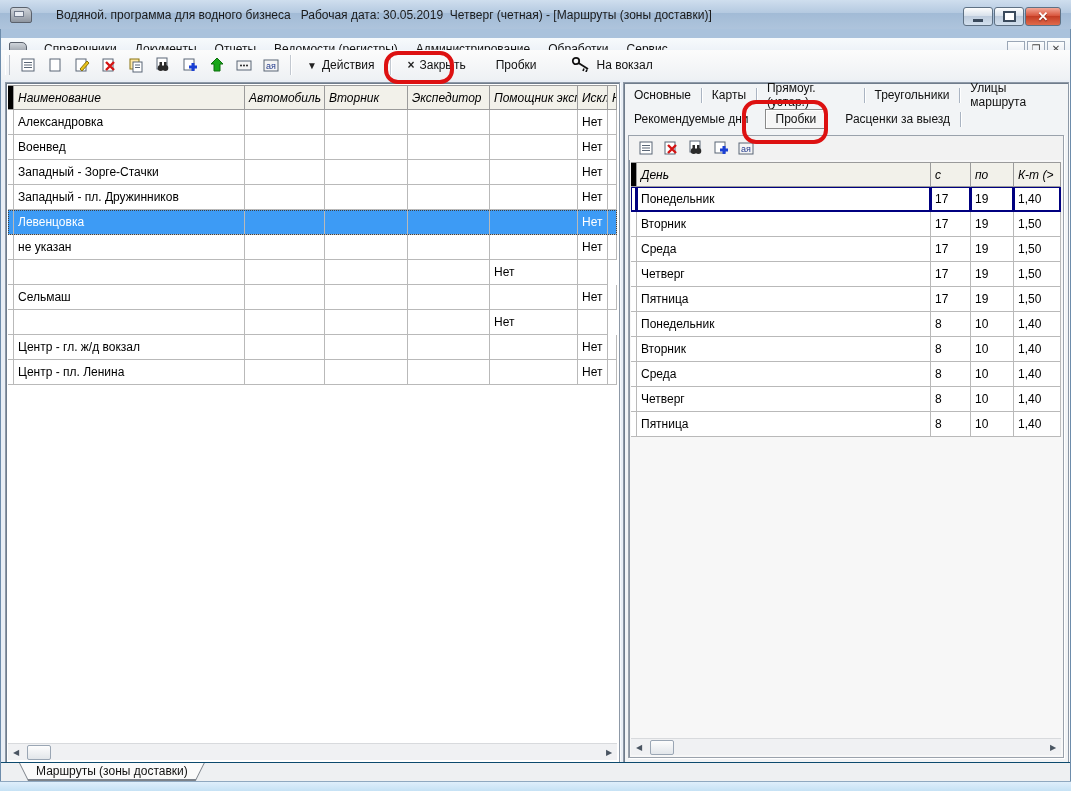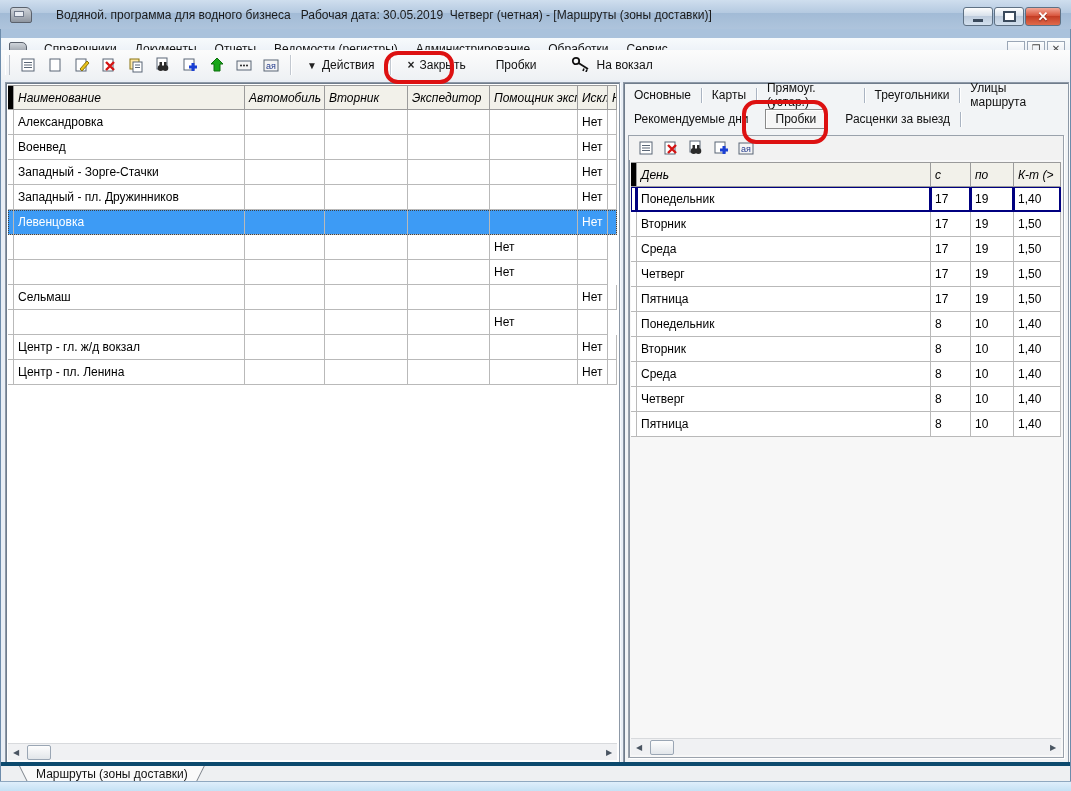--- a/index.html
+++ b/index.html
@@ -85,21 +85,21 @@
   
   .hscroll {position:absolute; left:2px; right:2px; bottom:2px; height:16px; background:#f0f1f3;
             border-top:1px solid #d8dadd; display:flex; align-items:center;}
   .scroll-arrow {width:16px; height:16px; display:flex; align-items:center; justify-content:center;
                  font-size:8px; color:#4a5562; background:#f0f1f3;}
   .scroll-arrow.right {margin-left:auto;}
   .scroll-thumb {width:22px; height:13px; margin-left:3px; background:linear-gradient(#fdfdfd,#e2e6ea);
                  border:1px solid #9aa6b4; border-radius:2px;}
   
   .bottom-tabbar {position:absolute; left:1px; top:762px; width:1069px; height:19px;
-                  background:#eef0f2; border-top:4px solid #0c4a6e;}
+                  background:#eef0f2; border-top:1px solid #0c4a6e;}
   .sheet-tab-outer {position:absolute; left:18px; top:0; height:18px; background:#7c828a;
                     clip-path:polygon(0 0, 100% 0, calc(100% - 9px) 100%, 9px 100%); padding:0;}
   .sheet-tab-inner {margin:0 1px 1px 1px; height:16px; background:#fafafa; display:flex; align-items:center;
                     clip-path:polygon(0 0, 100% 0, calc(100% - 8px) 100%, 8px 100%);
                     padding:0 16px; font-size:12px; color:#111;}
   .bottom-border {position:absolute; left:0; top:781px; width:1071px; height:10px;
                   background:linear-gradient(#dfeefb,#c2e0f4); border-top:1px solid #8fa8c0;}
 </style>
 </head>
 <body>
@@ -288,20 +288,21 @@
         <div class="c">Левенцовка</div>
         <div class="c"></div>
           <div class="c"></div>
           <div class="c"></div>
           <div class="c"></div>
         <div class="c">Нет</div>
         <div class="c"></div>
       </div>
       <div class="trow left-grid">
         <div class="c marker"></div>
+        <div class="c">не указан</div>
         <div class="c"></div>
           <div class="c"></div>
           <div class="c"></div>
           <div class="c"></div>
         <div class="c">Нет</div>
         <div class="c"></div>
       </div>
       <div class="trow left-grid">
         <div class="c marker"></div>
         <div class="c"></div>

